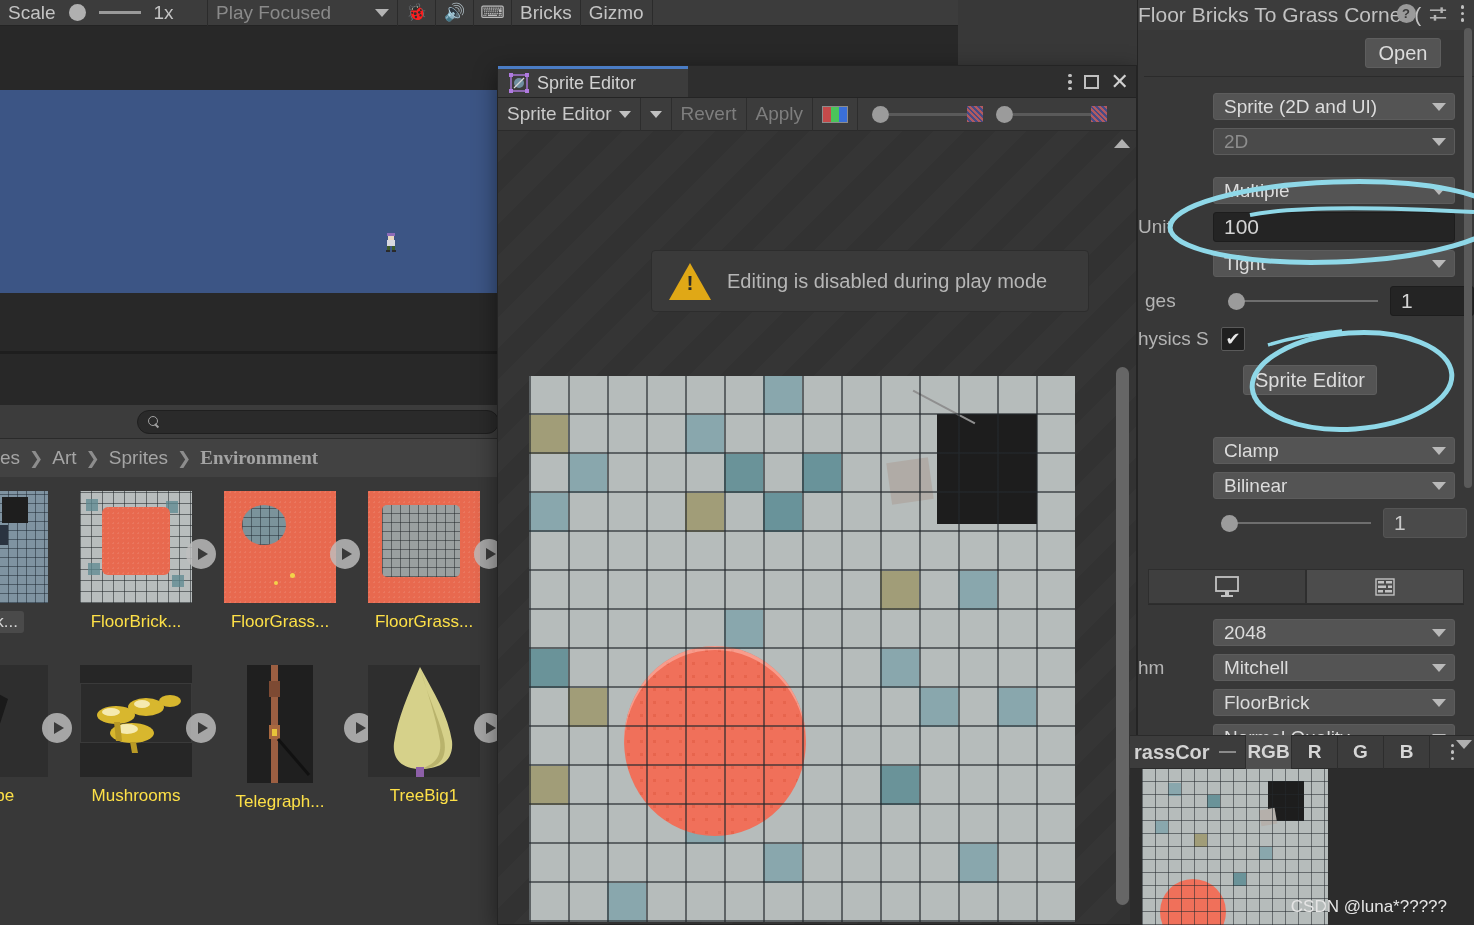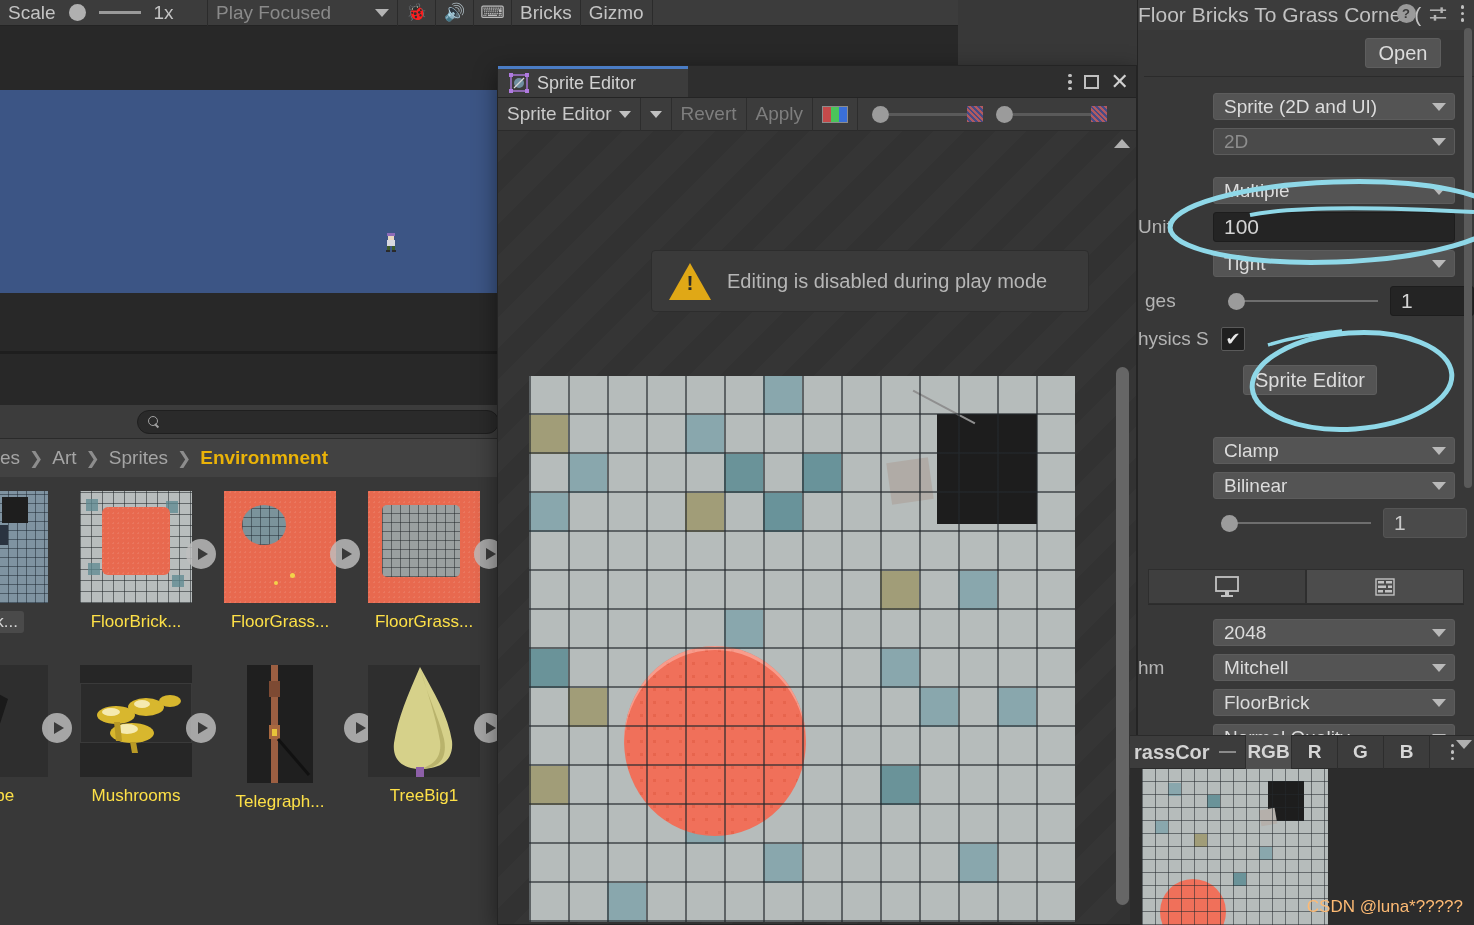--- a/index.html
+++ b/index.html
@@ -87,21 +87,21 @@
   .mag::after {
     content: ""; position: absolute; left: 7px; top: 7px; width: 5px; height: 1.6px;
     background: #a0a0a0; transform: rotate(45deg); transform-origin: left center;
   }
   .breadcrumb {
     position: absolute; left: 0; top: 34px; width: 500px; height: 38px;
     background: #424242; display: flex; align-items: center;
     padding-left: 0px; gap: 9px; color: #a5a5a5; font-size: 19px;
   }
   .breadcrumb .crumb { white-space: nowrap; }
-  .breadcrumb .crumb.active { color: #eab308; font-weight: bold; }
+  .breadcrumb .crumb.active { color: #a3a3a3; font-weight: bold; font-family: Liberation Serif, serif; }
   .breadcrumb .sep { color: #8d8d8d; font-size: 17px; }
 
   .asset-grid {
     position: absolute; left: 0; top: 72px; width: 500px; height: 448px;
     background: #383838; padding-top: 14px;
   }
   .asset-row { display: flex; gap: 0; }
   .asset-cell {
     width: 144px; position: relative; display: flex;
     flex-direction: column; align-items: center;
@@ -370,21 +370,21 @@
     color: #d6d6d6; font-size: 19px; font-weight: bold;
     border-left: 1px solid #2d2d2d;
   }
   .pv-btn.active { background: #4f4f4f; }
   .preview-area {
     position: absolute; left: -8px; bottom: 0; width: 345px; height: 156px;
     background: #2c2c2c; overflow: hidden;
   }
   .pv-thumb { position: absolute; left: 12px; top: 0; width: 186px; height: 156px; overflow: hidden; }
   .watermark {
-    position: absolute; right: 12px; bottom: 8px; color: #fdba74;
+    position: absolute; right: 28px; bottom: 8px; color: #e5e5e5;
     font-size: 17px; white-space: nowrap;
   }
   .insp-scrollbar {
     position: absolute; right: 1px; top: 28px; width: 10px; height: 480px;
   }
   .insp-sb-thumb {
     position: absolute; left: 1px; top: 0; width: 8px; height: 460px;
     background: #5a5a5a; border-radius: 4px;
   }
   .insp-caret-dn {

